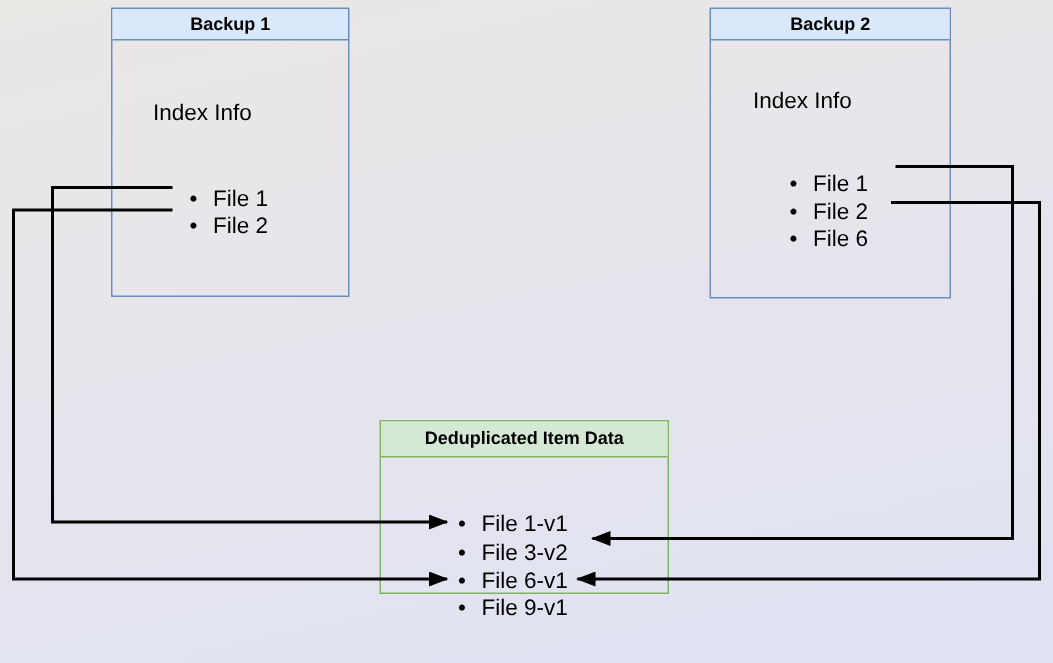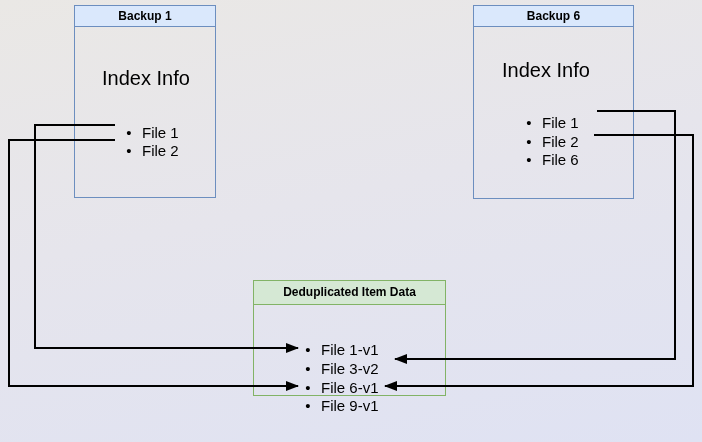--- a/index.html
+++ b/index.html
@@ -33,41 +33,41 @@
     background: #dae8fc;
     border-bottom: 1.5px solid #6c8ebf;
   }
   .green .box-header {
     height: 24px; line-height: 23px;
     background: #d5e8d4;
     border-bottom: 1.5px solid #82b366;
   }
   .index-label {
     position: absolute;
-    font-size: 20px;
+    font-size: 15px;
     color: #000;
     white-space: nowrap;
   }
   .item {
     position: absolute;
     display: flex;
     align-items: center;
     height: 18px;
     font-size: 15px;
     color: #000;
     white-space: nowrap;
   }
   .item .bullet {
     display: inline-block;
     width: 14px;
     text-align: center;
     margin-right: 6px;
     font-size: 15px;
   }
-  #backup1-box { left: 74px;  top: 5px;   width: 142px; height: 193px; }
+  #backup1-box { left: 74px;  top: 5px;   width: 159px; height: 193px; }
   #backup2-box { left: 473px; top: 5px;   width: 161px; height: 194px; }
   #dedup-box   { left: 253px; top: 280px; width: 193px; height: 116px; }
 
   #backup1-label { left: 27px; top: 61px; }
   #backup2-label { left: 28px; top: 53px; }
 
   svg.wires {
     position: absolute;
     left: 0; top: 0;
     width: 702px; height: 442px;
@@ -92,21 +92,21 @@
       <span class="bullet">•</span>
       <span>File 1</span>
     </div>
     <div class="item" style="left:47px; top:135px;">
       <span class="bullet">•</span>
       <span>File 2</span>
     </div>
   </div>
 
   <div class="box blue" id="backup2-box">
-    <div class="box-header">Backup 6</div>
+    <div class="box-header">Backup 2</div>
     <div class="index-label" id="backup2-label">Index Info</div>
     <div class="item" style="left:48px; top:107px;">
       <span class="bullet">•</span>
       <span>File 1</span>
     </div>
     <div class="item" style="left:48px; top:126px;">
       <span class="bullet">•</span>
       <span>File 2</span>
     </div>
     <div class="item" style="left:48px; top:144px;">

